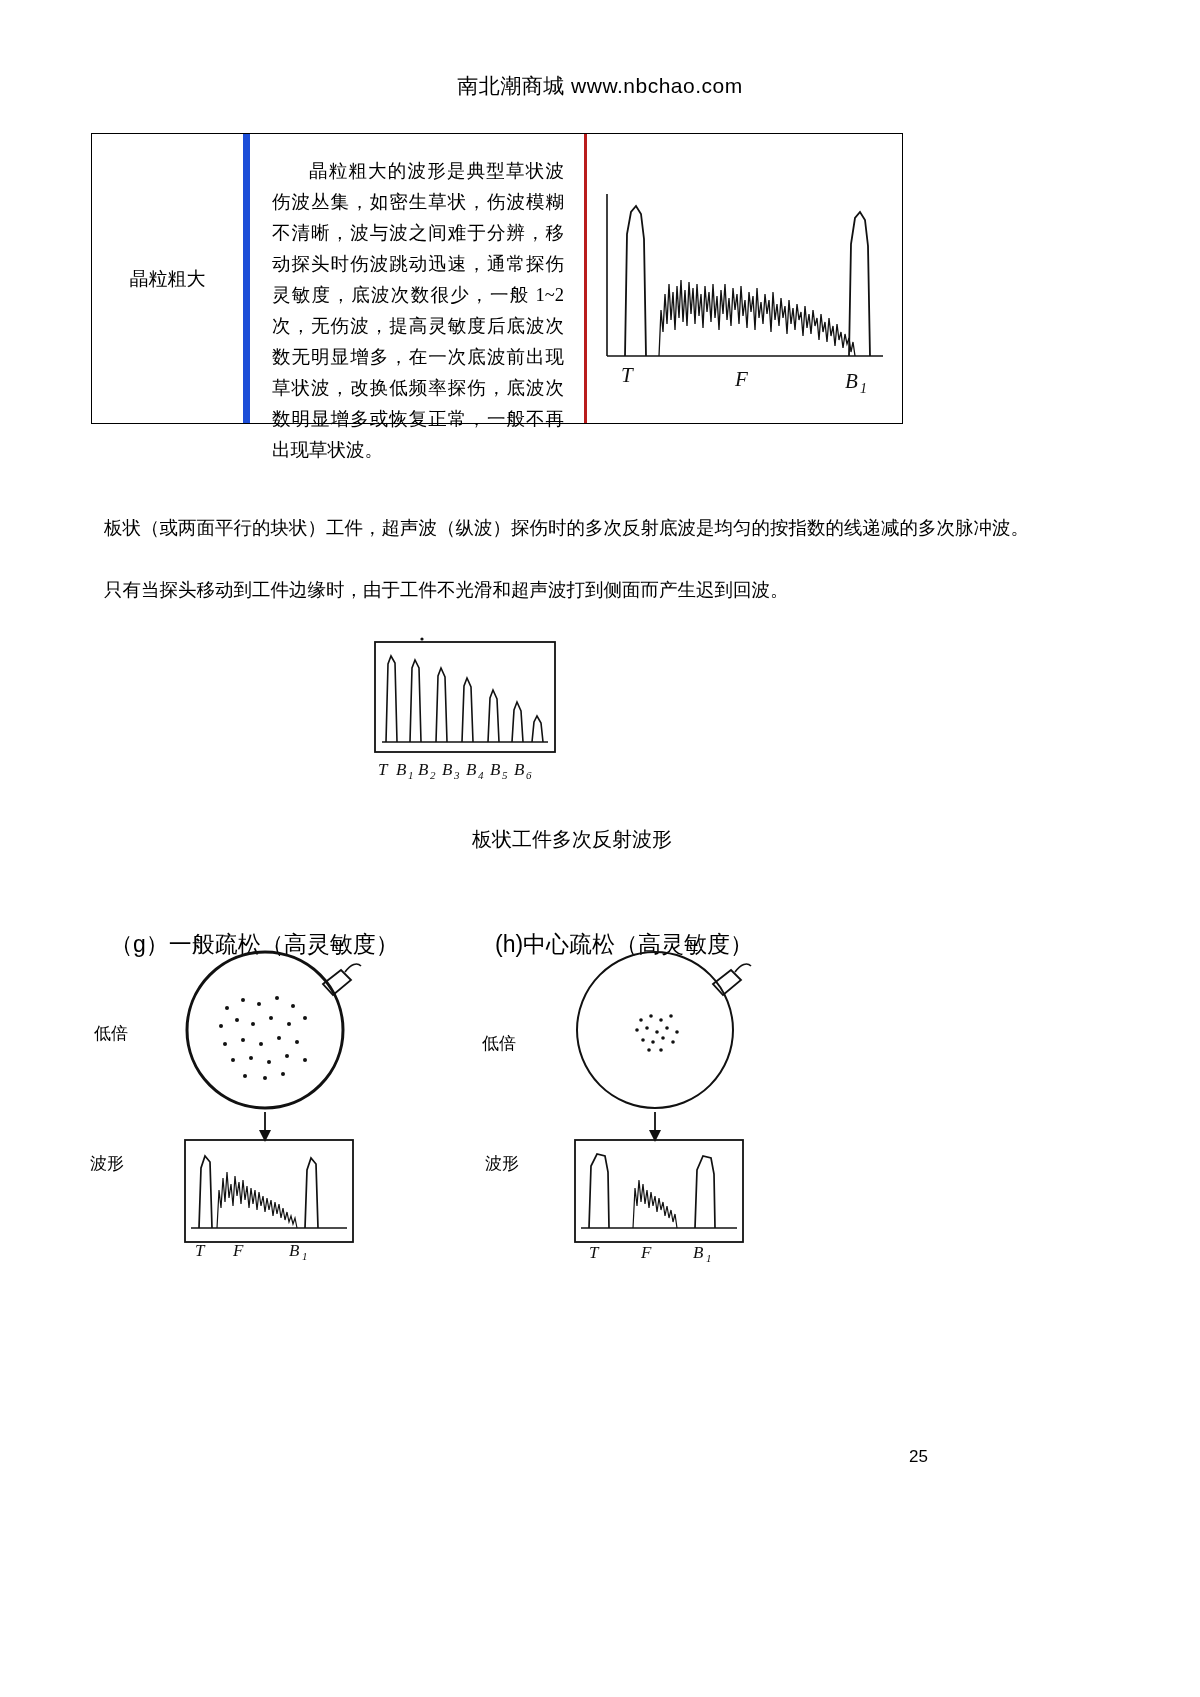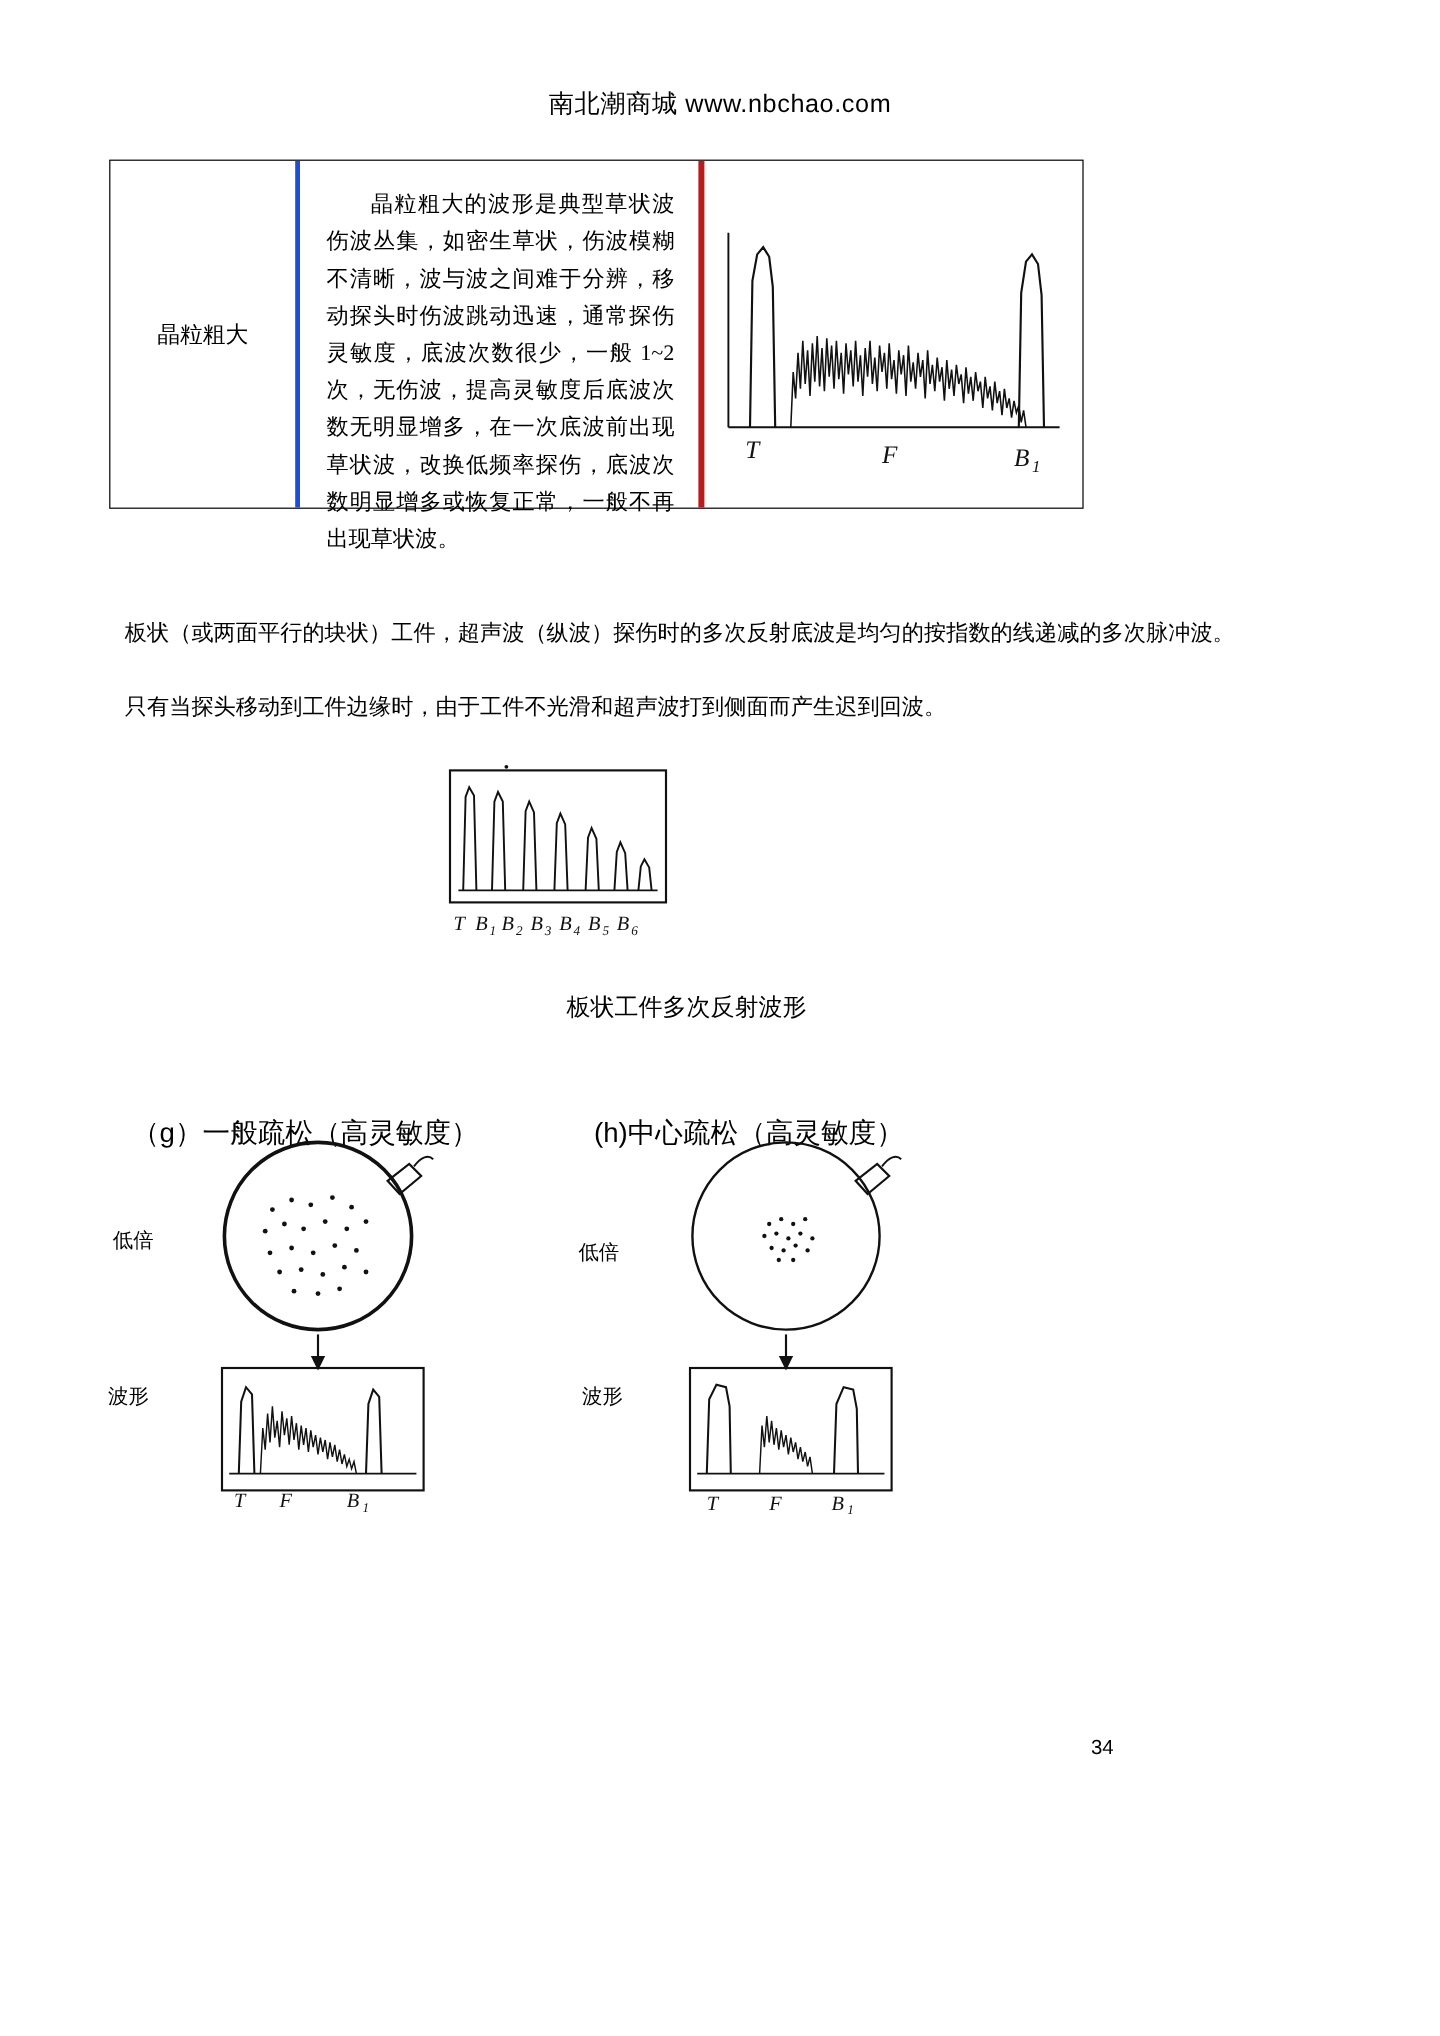--- a/index.html
+++ b/index.html
@@ -45,29 +45,29 @@
     border: 1px solid #000;
     box-sizing: border-box;
     display: flex;
   }
   .cell {
     box-sizing: border-box;
     position: relative;
   }
   .cell-label {
     width: 158px;
-    border-right: 4px solid #1d4ed8;
+    border-right: 7px solid #1d4ed8;
     display: flex;
     align-items: center;
     justify-content: center;
     font-size: 19px;
   }
   .cell-text {
     width: 337px;
-    border-right: 5px solid #b91c1c;
+    border-right: 3px solid #b91c1c;
     padding: 22px 20px 10px 22px;
     font-size: 18.5px;
     line-height: 31px;
     text-align: justify;
     text-justify: inter-ideograph;
   }
   .cell-text .indent {
     text-indent: 2em;
     display: block;
   }
@@ -346,15 +346,15 @@
 
       <path class="ink" stroke-width="1.7" d="M150 288 L152 230 L158 216 L166 218 L169 234 L170 288"></path>
 
       <text x="44" y="318" font-family="Liberation Serif, serif" font-style="italic" font-size="17" fill="#111">T</text>
       <text x="96" y="318" font-family="Liberation Serif, serif" font-style="italic" font-size="17" fill="#111">F</text>
       <text x="148" y="318" font-family="Liberation Serif, serif" font-style="italic" font-size="17" fill="#111">B</text>
       <text x="161" y="322" font-family="Liberation Serif, serif" font-style="italic" font-size="11" fill="#111">1</text>
     </svg>
   </div>
 
-  <div class="page-number">34</div>
+  <div class="page-number">25</div>
 
 </div>
 
 </body></html>

